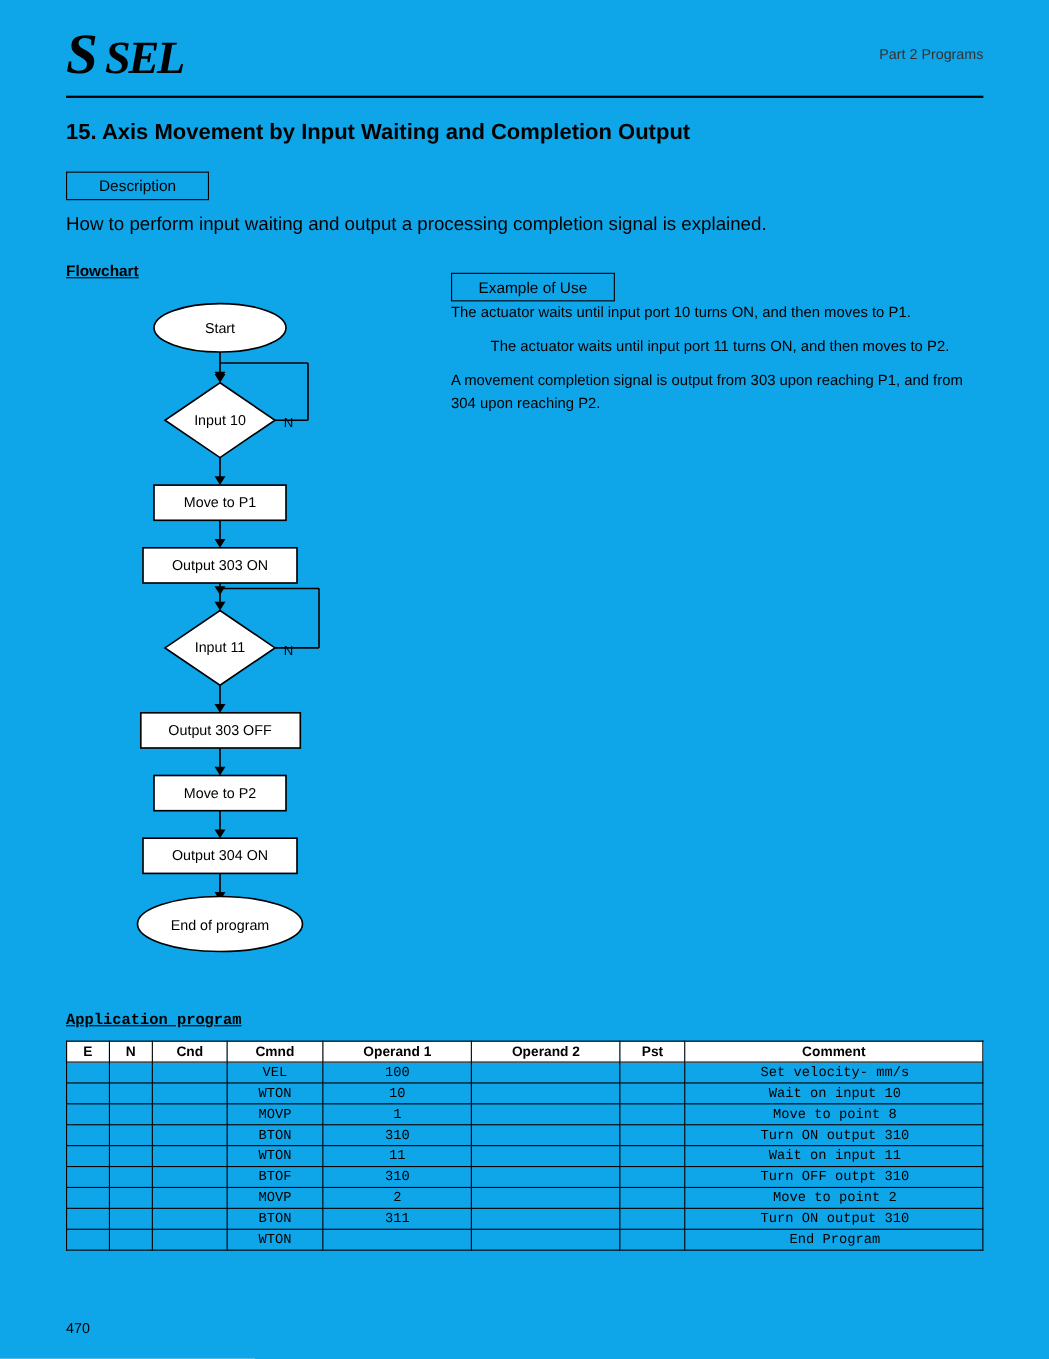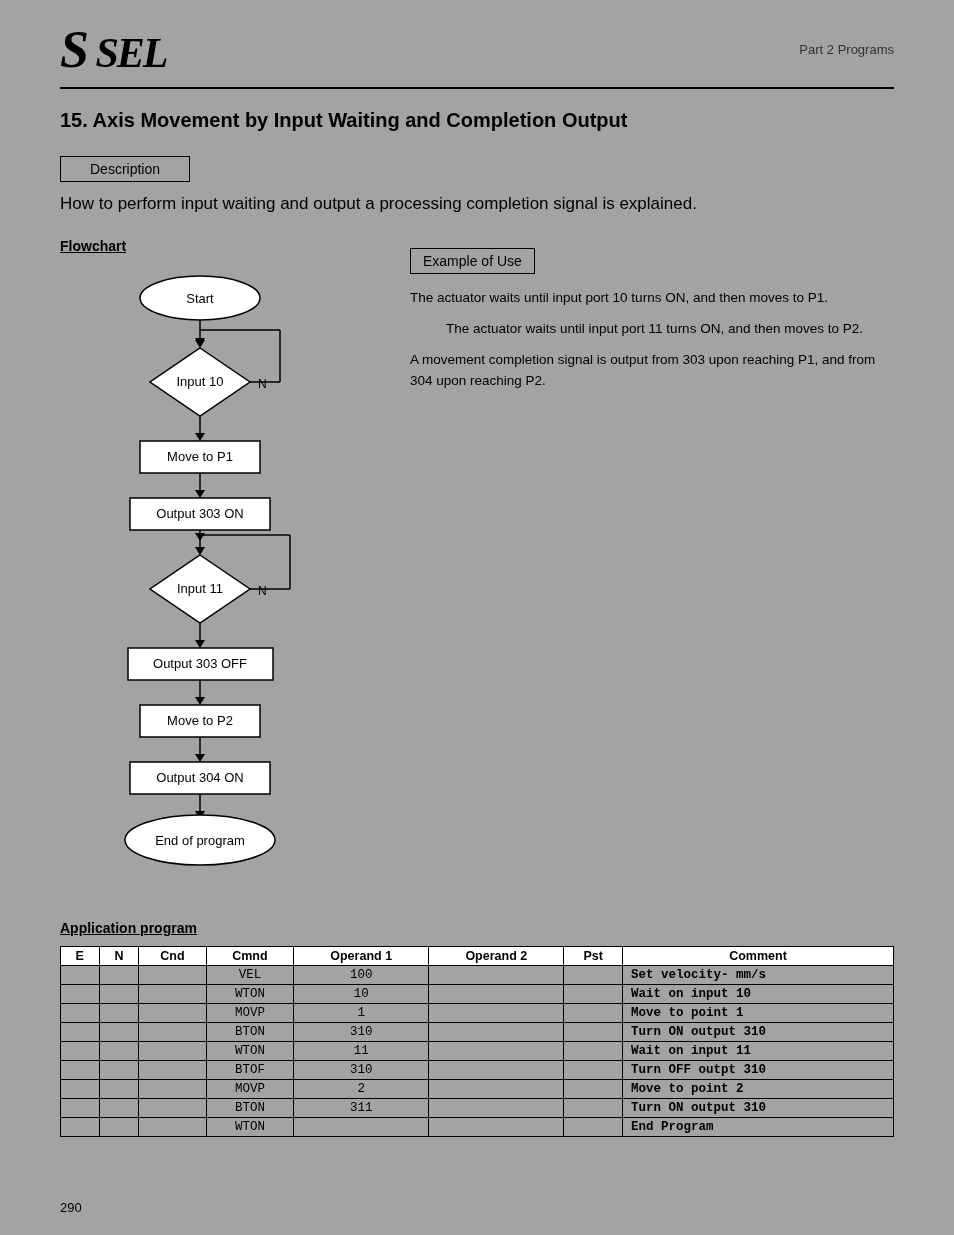--- a/index.html
+++ b/index.html
@@ -8,21 +8,21 @@
       font-family: Arial, sans-serif;
       font-size: 14px;
       color: #000;
       width: 954px;
       min-height: 1235px;
       padding: 0;
     }
     .page {
       width: 954px;
       min-height: 1235px;
-      background: #a3a3a3;
+      background: #0ea5e9;
       padding: 20px 60px 40px 60px;
       position: relative;
     }
     .header {
       display: flex;
       align-items: center;
       justify-content: space-between;
       border-bottom: 2px solid #000;
       padding-bottom: 8px;
       margin-bottom: 20px;
@@ -74,56 +74,55 @@
       margin-bottom: 16px;
     }
     
     .example-column {
       flex: 1;
       padding-top: 0;
     }
     .example-box {
       display: inline-block;
       border: 1.5px solid #000;
-      padding: 4px 12px;
-      font-size: 14px;
-      margin-bottom: 14px;
+      padding: 4px 24px;
+      font-size: 14px;
     }
     .example-text {
       font-size: 13.5px;
       line-height: 1.55;
     }
     
     .app-section-title {
       font-size: 14px;
       font-weight: bold;
       text-decoration: underline;
       margin-bottom: 10px;
+      font-family: Liberation Mono, monospace;
     }
     table.program-table {
       width: 100%;
       border-collapse: collapse;
       font-family: 'Courier New', monospace;
       font-size: 12.5px;
     }
     table.program-table th, table.program-table td {
       border: 1px solid #000;
       padding: 2px 6px;
       text-align: center;
     }
     table.program-table th {
       background: #fff;
       font-weight: bold;
       font-family: Arial, sans-serif;
       font-size: 12.5px;
     }
     table.program-table td.comment-col {
-      text-align: left;
+      text-align: center;
       padding-left: 8px;
-      font-weight: bold;
     }
     .page-number {
       position: absolute;
       bottom: 20px;
       left: 60px;
       font-size: 13px;
     }
     
     .flowchart-svg {
       display: block;
@@ -283,21 +282,21 @@
             <td class="comment-col">Wait on input 10</td>
           </tr>
           <tr>
             <td></td>
             <td></td>
             <td></td>
             <td>MOVP</td>
             <td>1</td>
             <td></td>
             <td></td>
-            <td class="comment-col">Move to point 1</td>
+            <td class="comment-col">Move to point 8</td>
           </tr>
           <tr>
             <td></td>
             <td></td>
             <td></td>
             <td>BTON</td>
             <td>310</td>
             <td></td>
             <td></td>
             <td class="comment-col">Turn ON output 310</td>
@@ -350,15 +349,15 @@
             <td></td>
             <td></td>
             <td></td>
             <td class="comment-col">End Program</td>
           </tr>
         </tbody>
     </table>
   </div>
 
   
-  <div class="page-number">290</div>
+  <div class="page-number">470</div>
 
 </div>
 
 </body></html>

